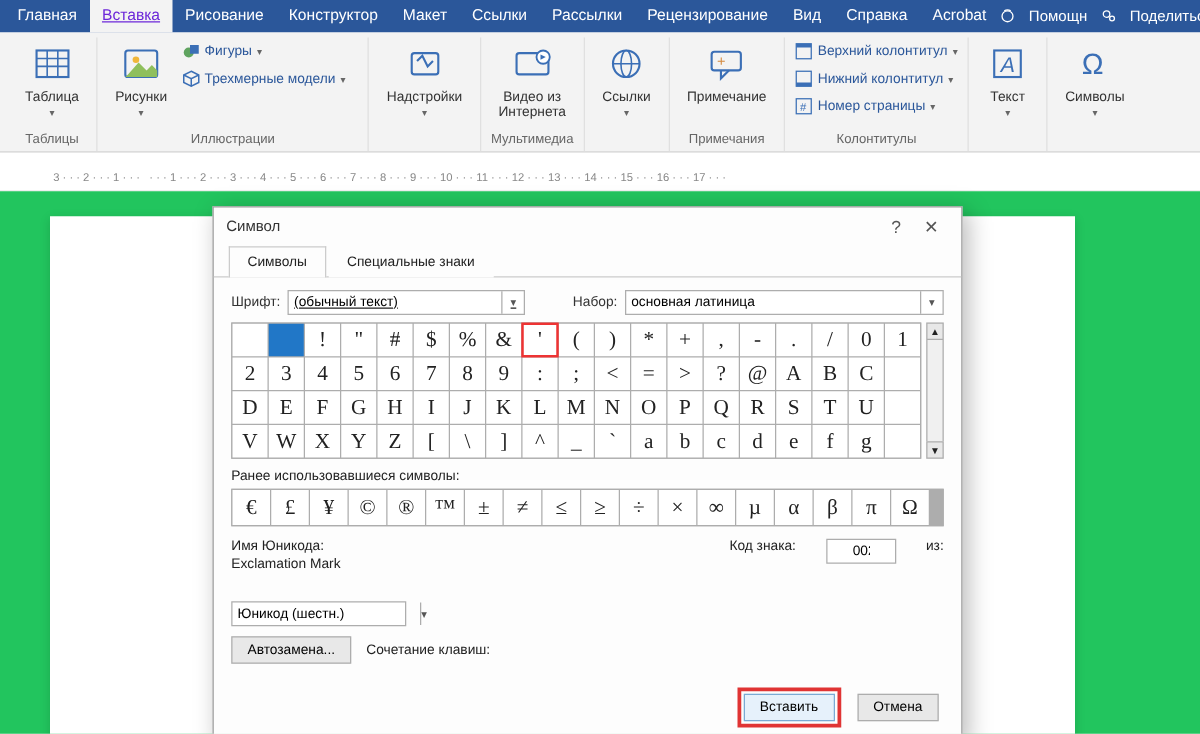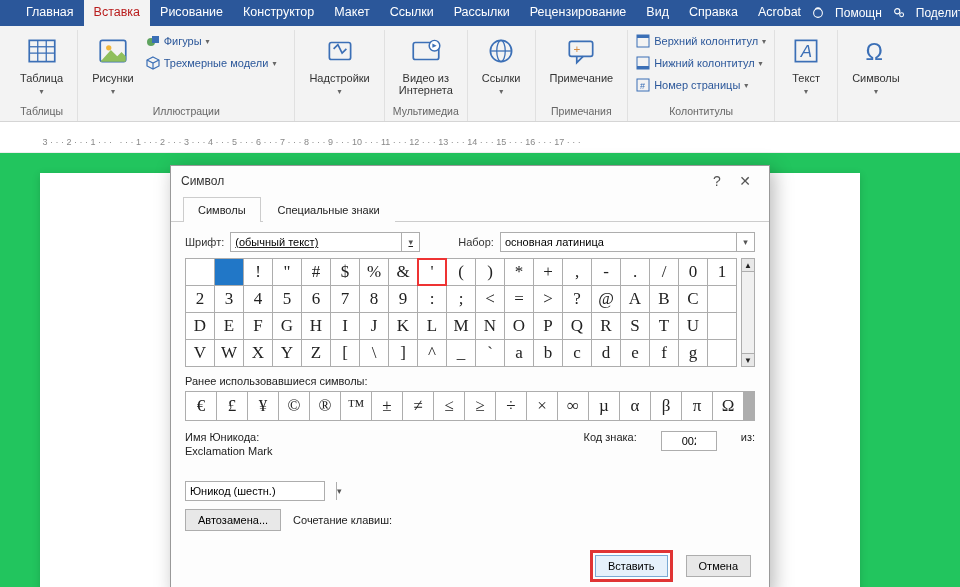--- a/index.html
+++ b/index.html
@@ -1,21 +1,21 @@
 <!DOCTYPE html>
 <html><head>
 <meta charset="utf-8">
 <style>
   * { box-sizing: border-box; margin: 0; padding: 0; font-family: "Segoe UI", Tahoma, sans-serif; }
   body { width: 960px; height: 587px; background: #fff; overflow: hidden; font-size: 12px; color: #222; }
 
   
-  .menubar { display:flex; align-items:stretch; height:26px; background:#2b579a; color:#fff; padding-left:16px; }
+  .menubar { display:flex; align-items:stretch; height:26px; background:#2b579a; color:#fff; padding-left:4px; }
   .menubar .tab { padding:5px 10px; font-size:12.5px; cursor:pointer; white-space:nowrap; }
-  .menubar .tab.active { background:#f3f3f3; color:#b91c1c; }
+  .menubar .tab.active { background:#f3f3f3; color:#6d28d9;text-decoration:underline; }
   .menubar .spacer { flex:1; }
   .menubar .right { display:flex; align-items:center; gap:10px; padding-right:10px; }
   .menubar .ricon { width:14px; height:14px; display:inline-block; }
 
   
   .ribbon { display:flex; align-items:stretch; height:96px; background:#f3f3f3; border-bottom:1px solid #d5d5d5; padding:4px 6px 0 6px; }
   .group { display:flex; flex-direction:column; align-items:center; padding:0 8px; border-right:1px solid #e0e0e0; }
   .group:last-child{border-right:none;}
   .group-body { flex:1; display:flex; align-items:flex-start; gap:6px; }
   .group-label { font-size:10.5px; color:#666; padding:2px 0 4px 0; }

